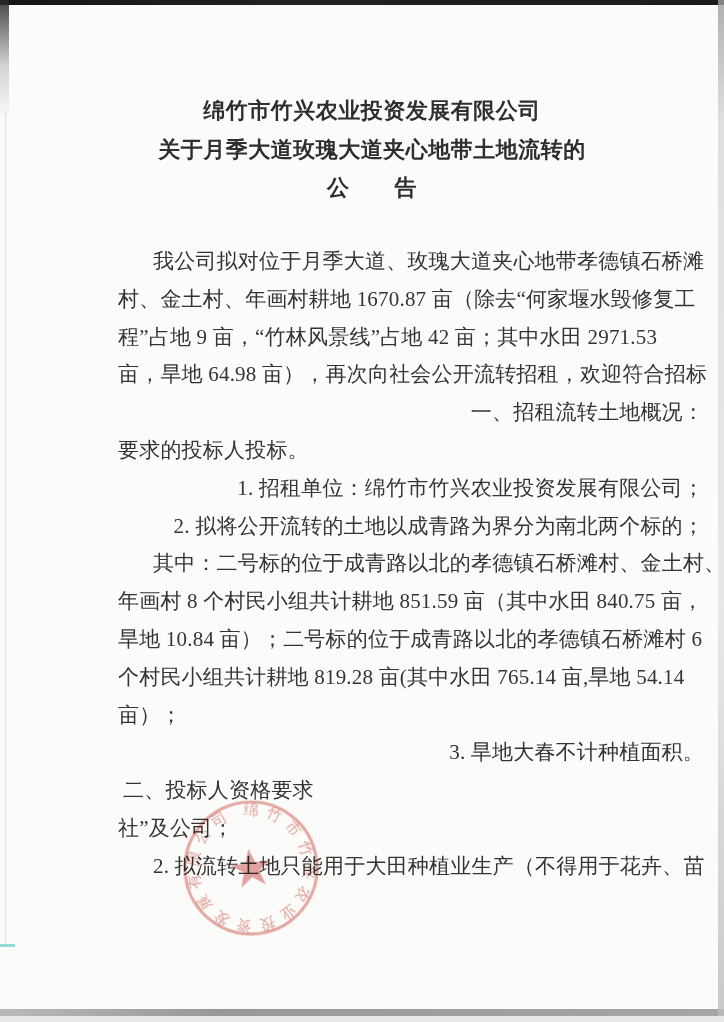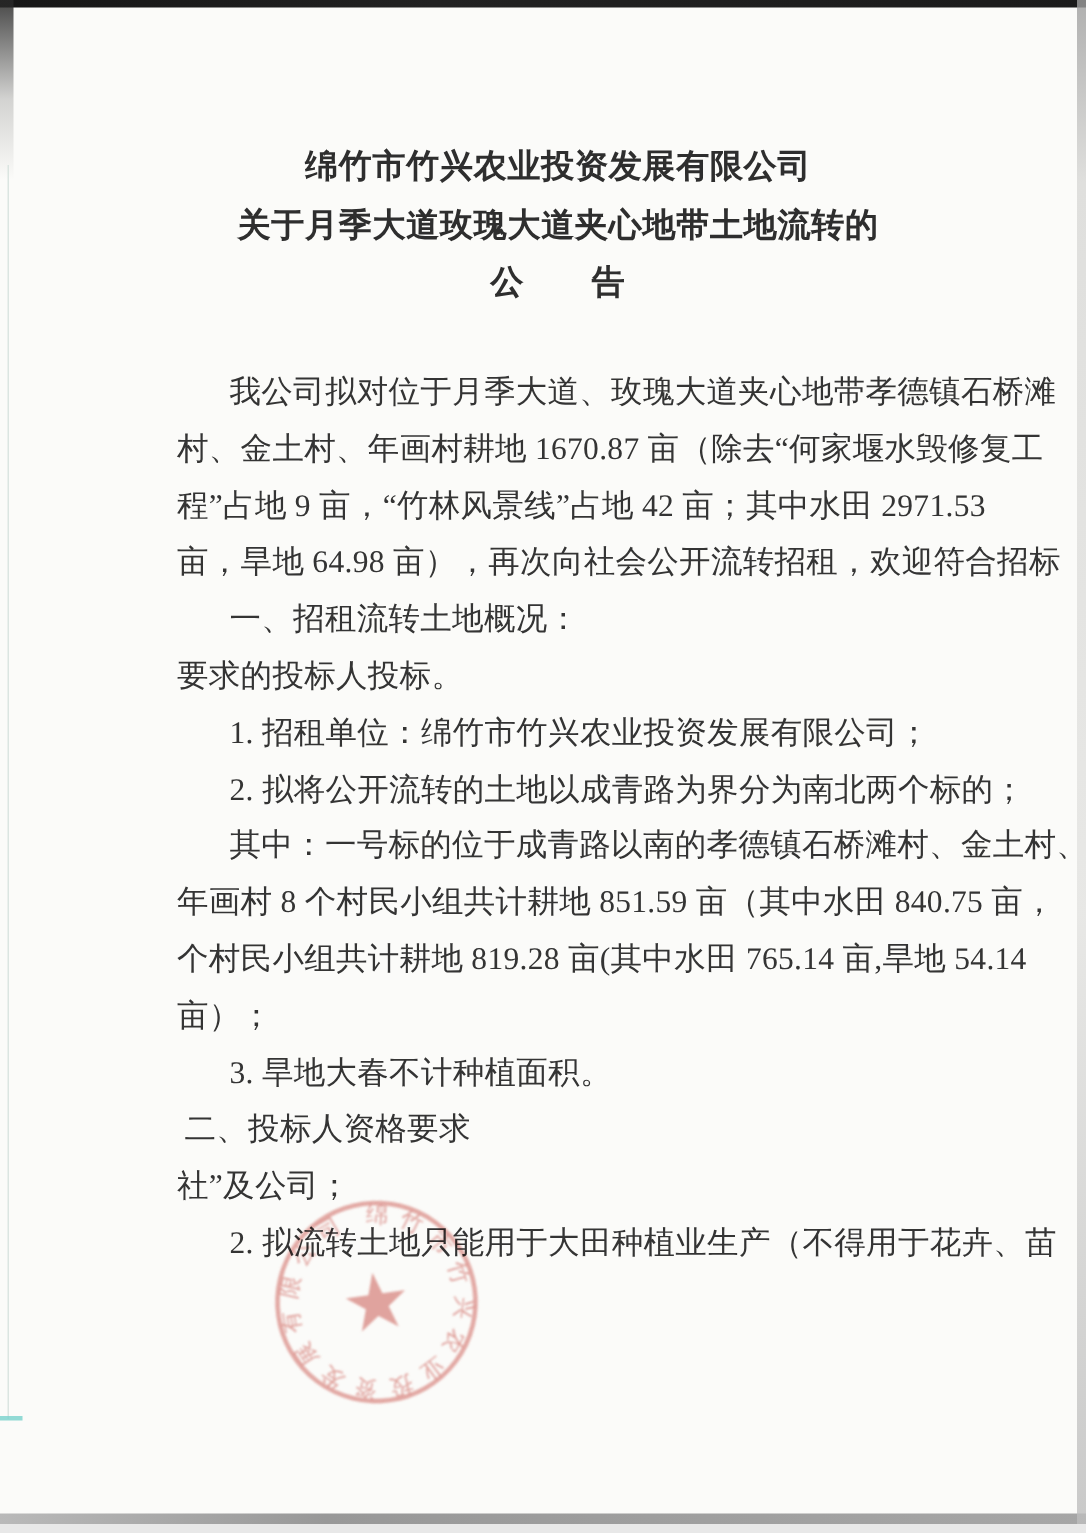--- a/index.html
+++ b/index.html
@@ -60,21 +60,21 @@
     position: absolute; left: 118px; top: 243px; right: 20px;
     font-size: 21px;
     color: #343434;
     letter-spacing: 0.2px;
   }
   .line {
     height: 37.8px;
     line-height: 37.8px;
     white-space: nowrap;
   }
-  .line.indent  { padding-left: 35px; }
+  .line.indent  { padding-left: 35px; text-align: right; }
   .line.margin  { padding-left: 0; }
   .line.section { padding-left: 5px; }
   
   .seal {
     position: absolute; left: 179px; top: 796px;
     width: 144px; height: 144px;
     mix-blend-mode: multiply;
     opacity: 0.62;
     filter: blur(0.6px);
     transform: rotate(-8deg);
@@ -100,22 +100,23 @@
 
   <div class="body-text">
       <div class="line indent">我公司拟对位于月季大道、玫瑰大道夹心地带孝德镇石桥滩</div>
       <div class="line margin">村、金土村、年画村耕地 1670.87 亩（除去“何家堰水毁修复工</div>
       <div class="line margin">程”占地 9 亩，“竹林风景线”占地 42 亩；其中水田 2971.53</div>
       <div class="line margin">亩，旱地 64.98 亩），再次向社会公开流转招租，欢迎符合招标</div>
       <div class="line indent">一、招租流转土地概况：</div>
       <div class="line margin">要求的投标人投标。</div>
       <div class="line indent">1. 招租单位：绵竹市竹兴农业投资发展有限公司；</div>
       <div class="line indent">2. 拟将公开流转的土地以成青路为界分为南北两个标的；</div>
-      <div class="line indent">其中：一号标的位于成青路以南的孝德镇石桥滩村、金土村、</div>
+      <div class="line indent">其中：二号标的位于成青路以北的孝德镇石桥滩村、金土村、</div>
       <div class="line margin">年画村 8 个村民小组共计耕地 851.59 亩（其中水田 840.75 亩，</div>
+      <div class="line margin">旱地 10.84 亩）；二号标的位于成青路以北的孝德镇石桥滩村 6</div>
       <div class="line margin">个村民小组共计耕地 819.28 亩(其中水田 765.14 亩,旱地 54.14</div>
       <div class="line margin">亩）；</div>
       <div class="line indent">3. 旱地大春不计种植面积。</div>
       <div class="line section">二、投标人资格要求</div>
       <div class="line margin">社”及公司；</div>
       <div class="line indent">2. 拟流转土地只能用于大田种植业生产（不得用于花卉、苗</div>
     </div>
 
   <svg class="seal" viewBox="0 0 144 144">
     <defs>

